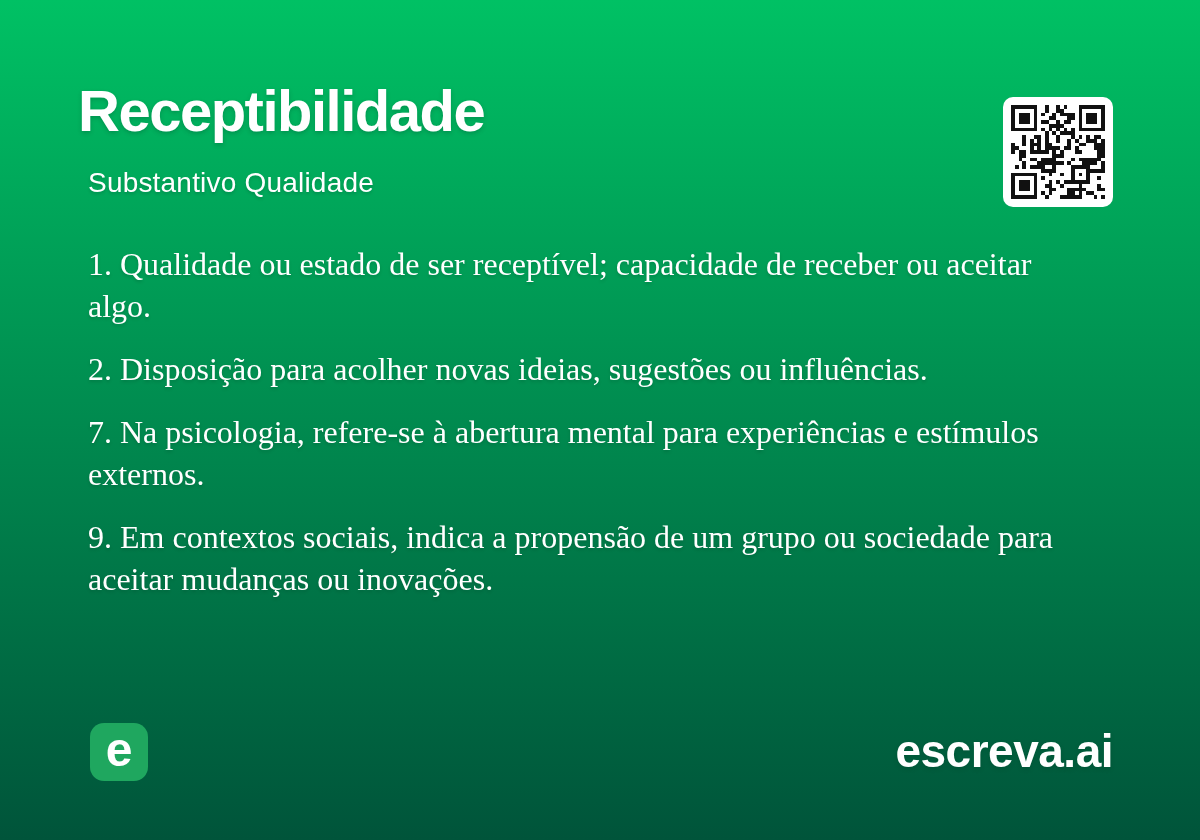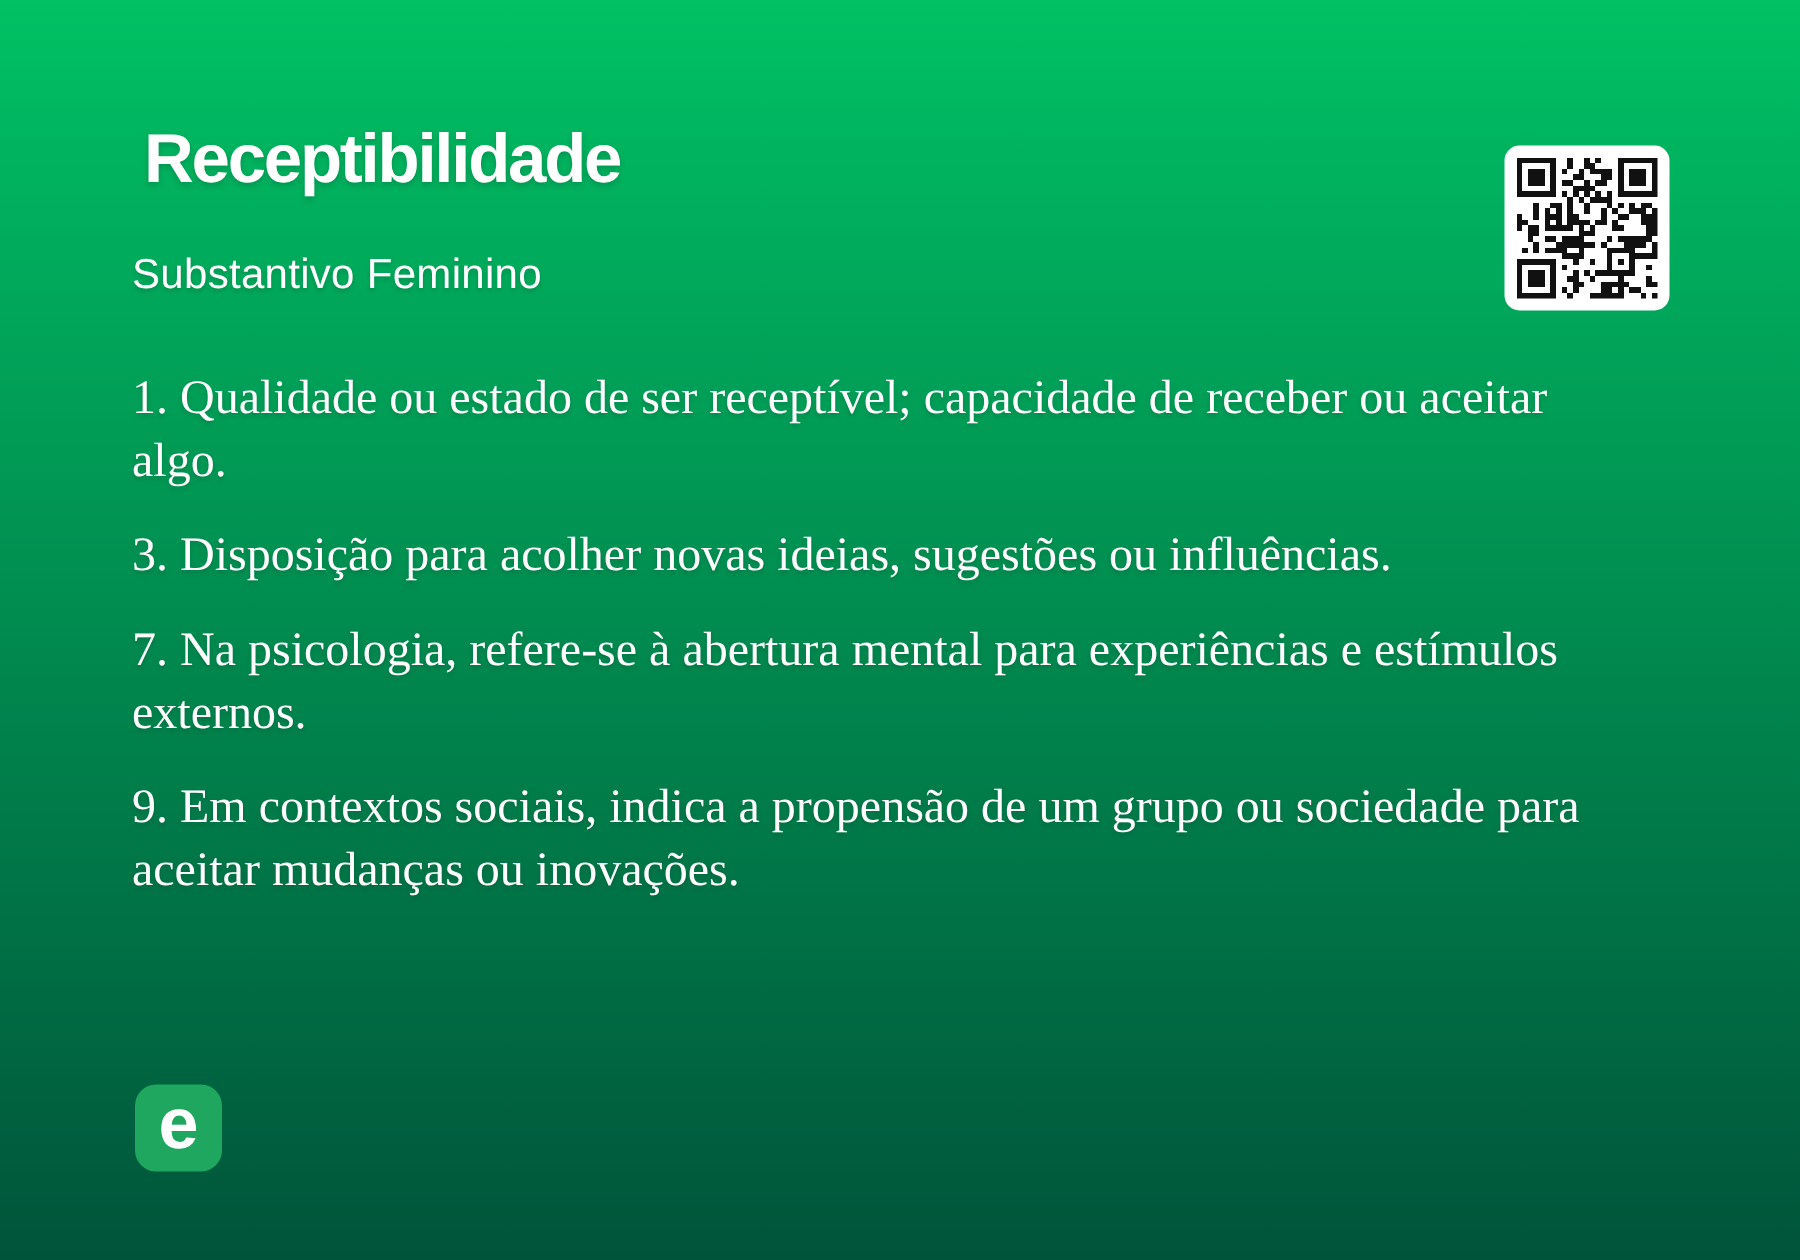--- a/index.html
+++ b/index.html
@@ -7,22 +7,22 @@
     width: 1200px; height: 840px; overflow: hidden;
     font-family: "Liberation Sans", sans-serif;
   }
   .card {
     position: relative;
     width: 1200px; height: 840px;
     background: linear-gradient(180deg, #00c164 0%, #00543a 100%);
     color: #ffffff;
   }
   .title {
-    position: absolute; left: 96px; top: 82px;
-    font-size: 46px; font-weight: 800; letter-spacing: -1.5px;
+    position: absolute; left: 78px; top: 82px;
+    font-size: 58px; font-weight: 800; letter-spacing: -1.5px;
     line-height: 1; white-space: nowrap;
     text-shadow: 0 2px 4px rgba(0, 60, 35, 0.25);
   }
   .subtitle {
     position: absolute; left: 88px; top: 167px;
     font-size: 28px; font-weight: 500; letter-spacing: 0.2px;
     text-shadow: 0 2px 3px rgba(0, 60, 35, 0.22);
   }
   .qr-box {
     position: absolute; left: 1003px; top: 97px;
@@ -54,21 +54,21 @@
     text-shadow: 0 2px 4px rgba(0, 60, 35, 0.25);
   }
 </style>
 </head>
 <body>
 
 <div class="card" style="background: linear-gradient(rgb(0, 193, 100) 0%, rgb(0, 84, 58) 100%); color: rgb(255, 255, 255);">
 
   <div class="title">Receptibilidade</div>
 
-  <div class="subtitle">Substantivo Feminino</div>
+  <div class="subtitle">Substantivo Qualidade</div>
 
   <div class="qr-box" aria-hidden="true">
     <svg viewBox="0 0 25 25" xmlns="http://www.w3.org/2000/svg">
         <rect x="0" y="0" width="1" height="1" fill="#111111"></rect>
         <rect x="1" y="0" width="1" height="1" fill="#111111"></rect>
         <rect x="2" y="0" width="1" height="1" fill="#111111"></rect>
         <rect x="3" y="0" width="1" height="1" fill="#111111"></rect>
         <rect x="4" y="0" width="1" height="1" fill="#111111"></rect>
         <rect x="5" y="0" width="1" height="1" fill="#111111"></rect>
         <rect x="6" y="0" width="1" height="1" fill="#111111"></rect>
@@ -366,23 +366,24 @@
         <rect x="16" y="24" width="1" height="1" fill="#111111"></rect>
         <rect x="17" y="24" width="1" height="1" fill="#111111"></rect>
         <rect x="18" y="24" width="1" height="1" fill="#111111"></rect>
         <rect x="22" y="24" width="1" height="1" fill="#111111"></rect>
         <rect x="24" y="24" width="1" height="1" fill="#111111"></rect>
       </svg>
   </div>
 
   <div class="definitions">
     <p>1. Qualidade ou estado de ser receptível; capacidade de receber ou aceitar algo.</p>
-    <p>3. Disposição para acolher novas ideias, sugestões ou influências.</p>
+    <p>2. Disposição para acolher novas ideias, sugestões ou influências.</p>
     <p>7. Na psicologia, refere-se à abertura mental para experiências e estímulos externos.</p>
     <p>9. Em contextos sociais, indica a propensão de um grupo ou sociedade para aceitar mudanças ou inovações.</p>
   </div>
 
   <div class="logo-chip" style="background: rgb(31, 167, 95);">
     <span class="logo-letter">e</span>
   </div>
 
+  <div class="brand">escreva.ai</div>
 
 </div>
 
 </body></html>

